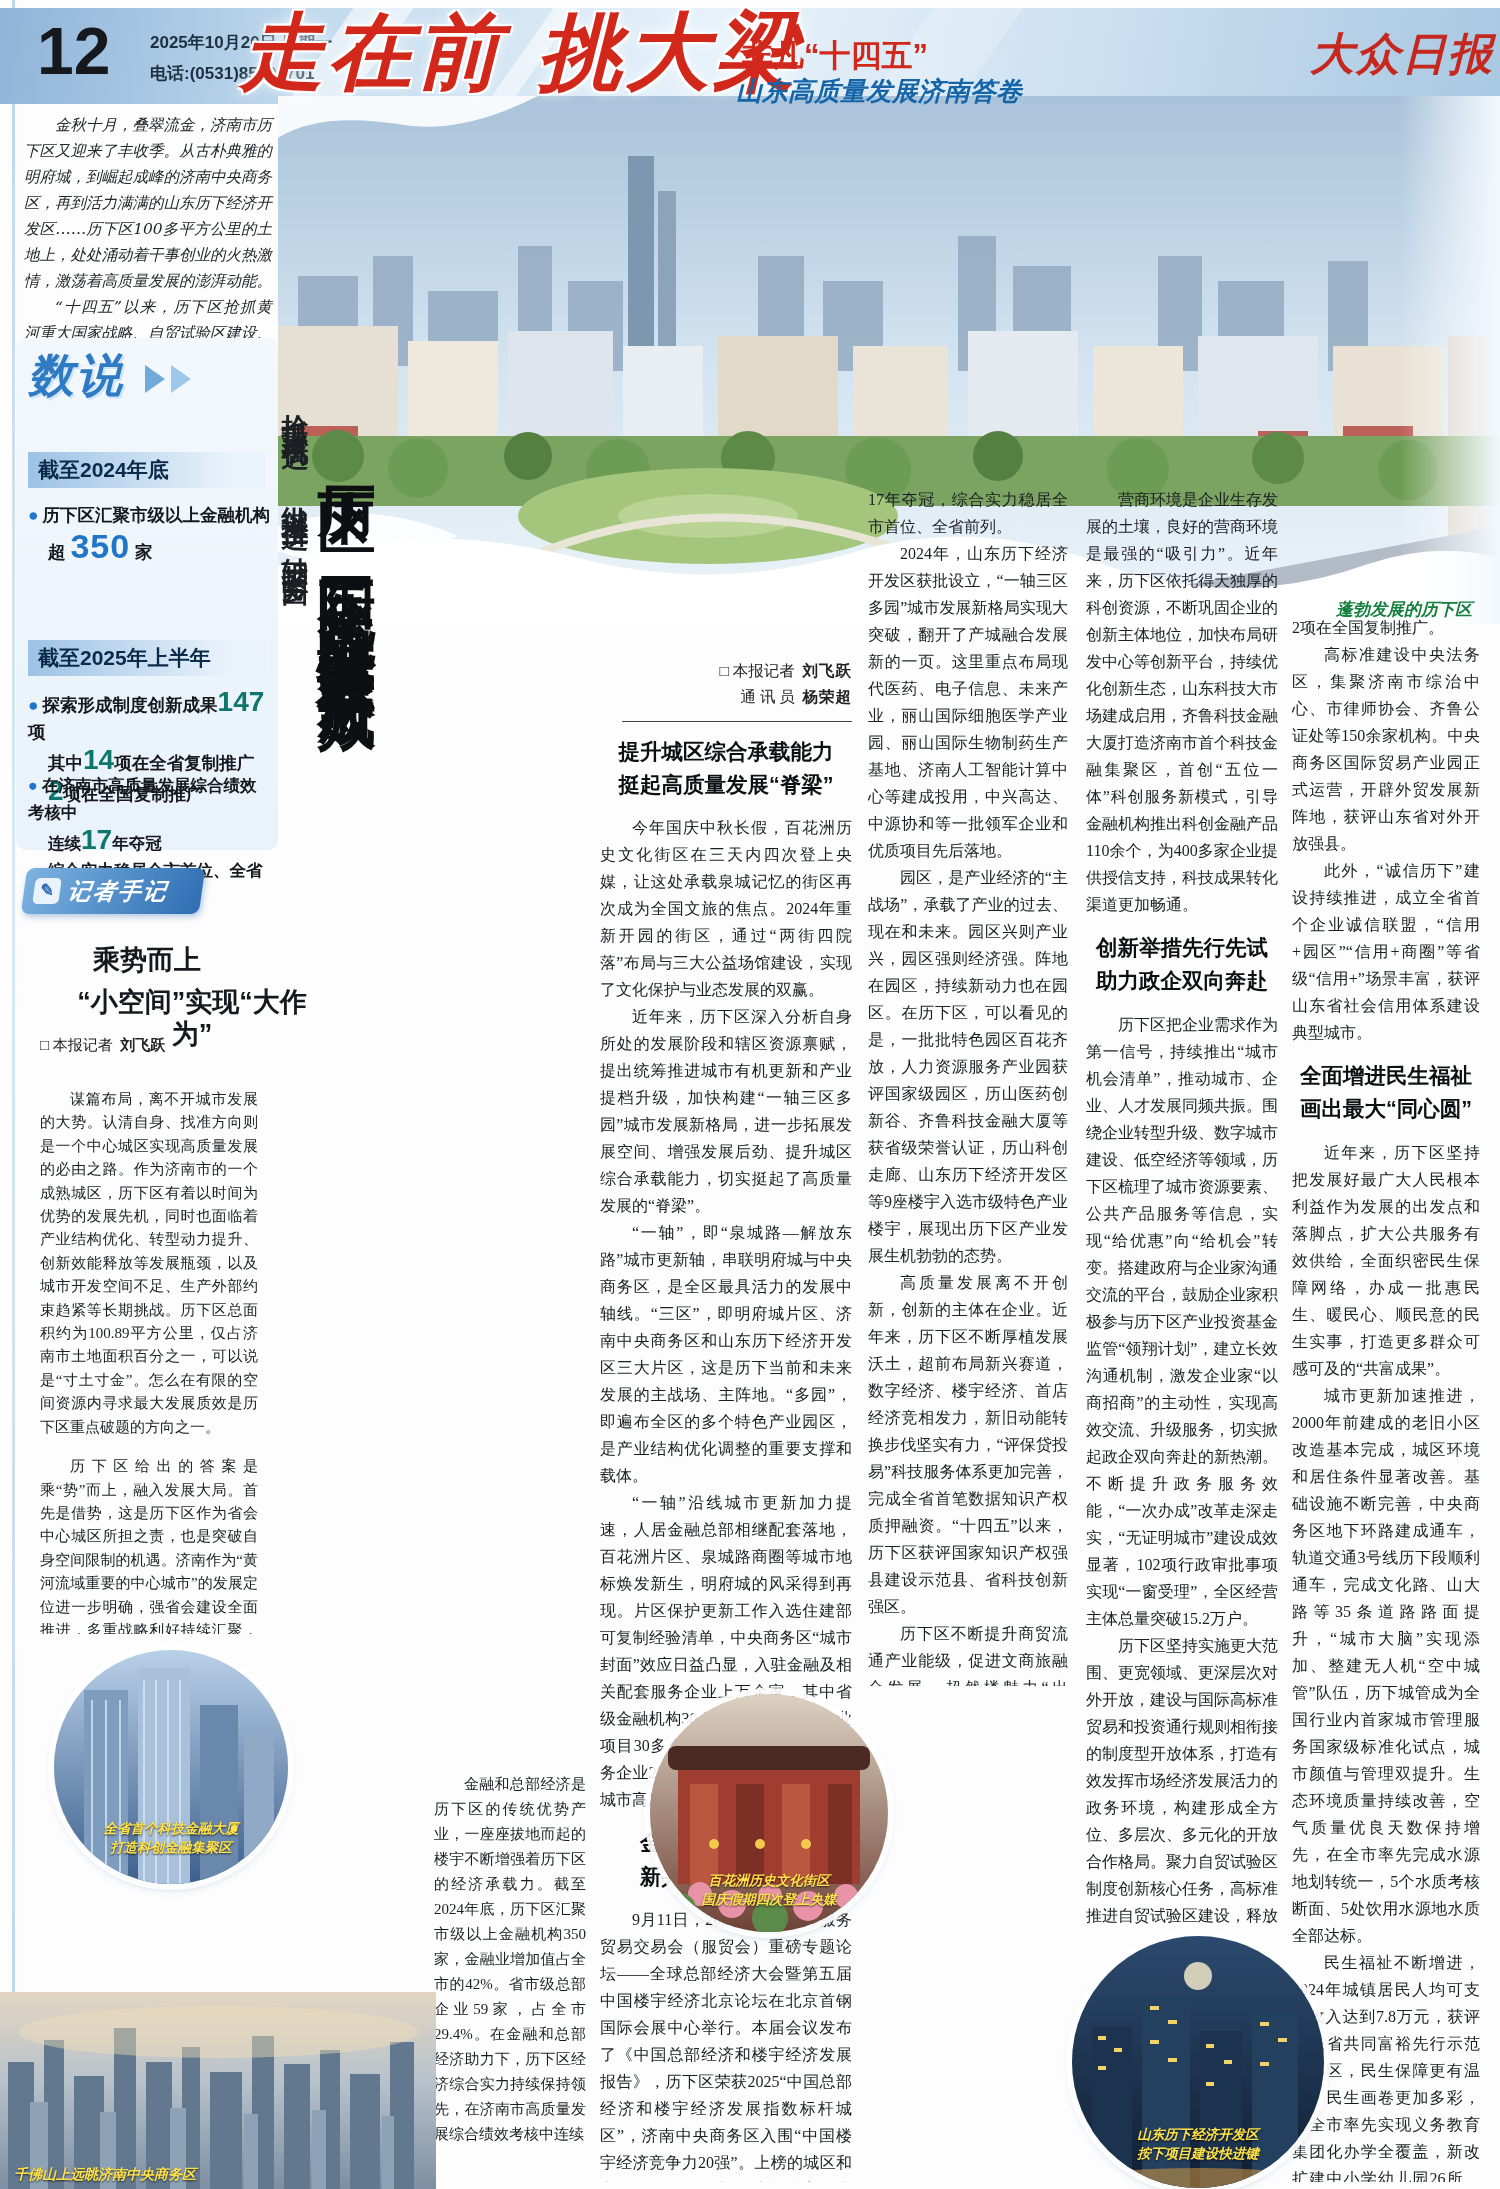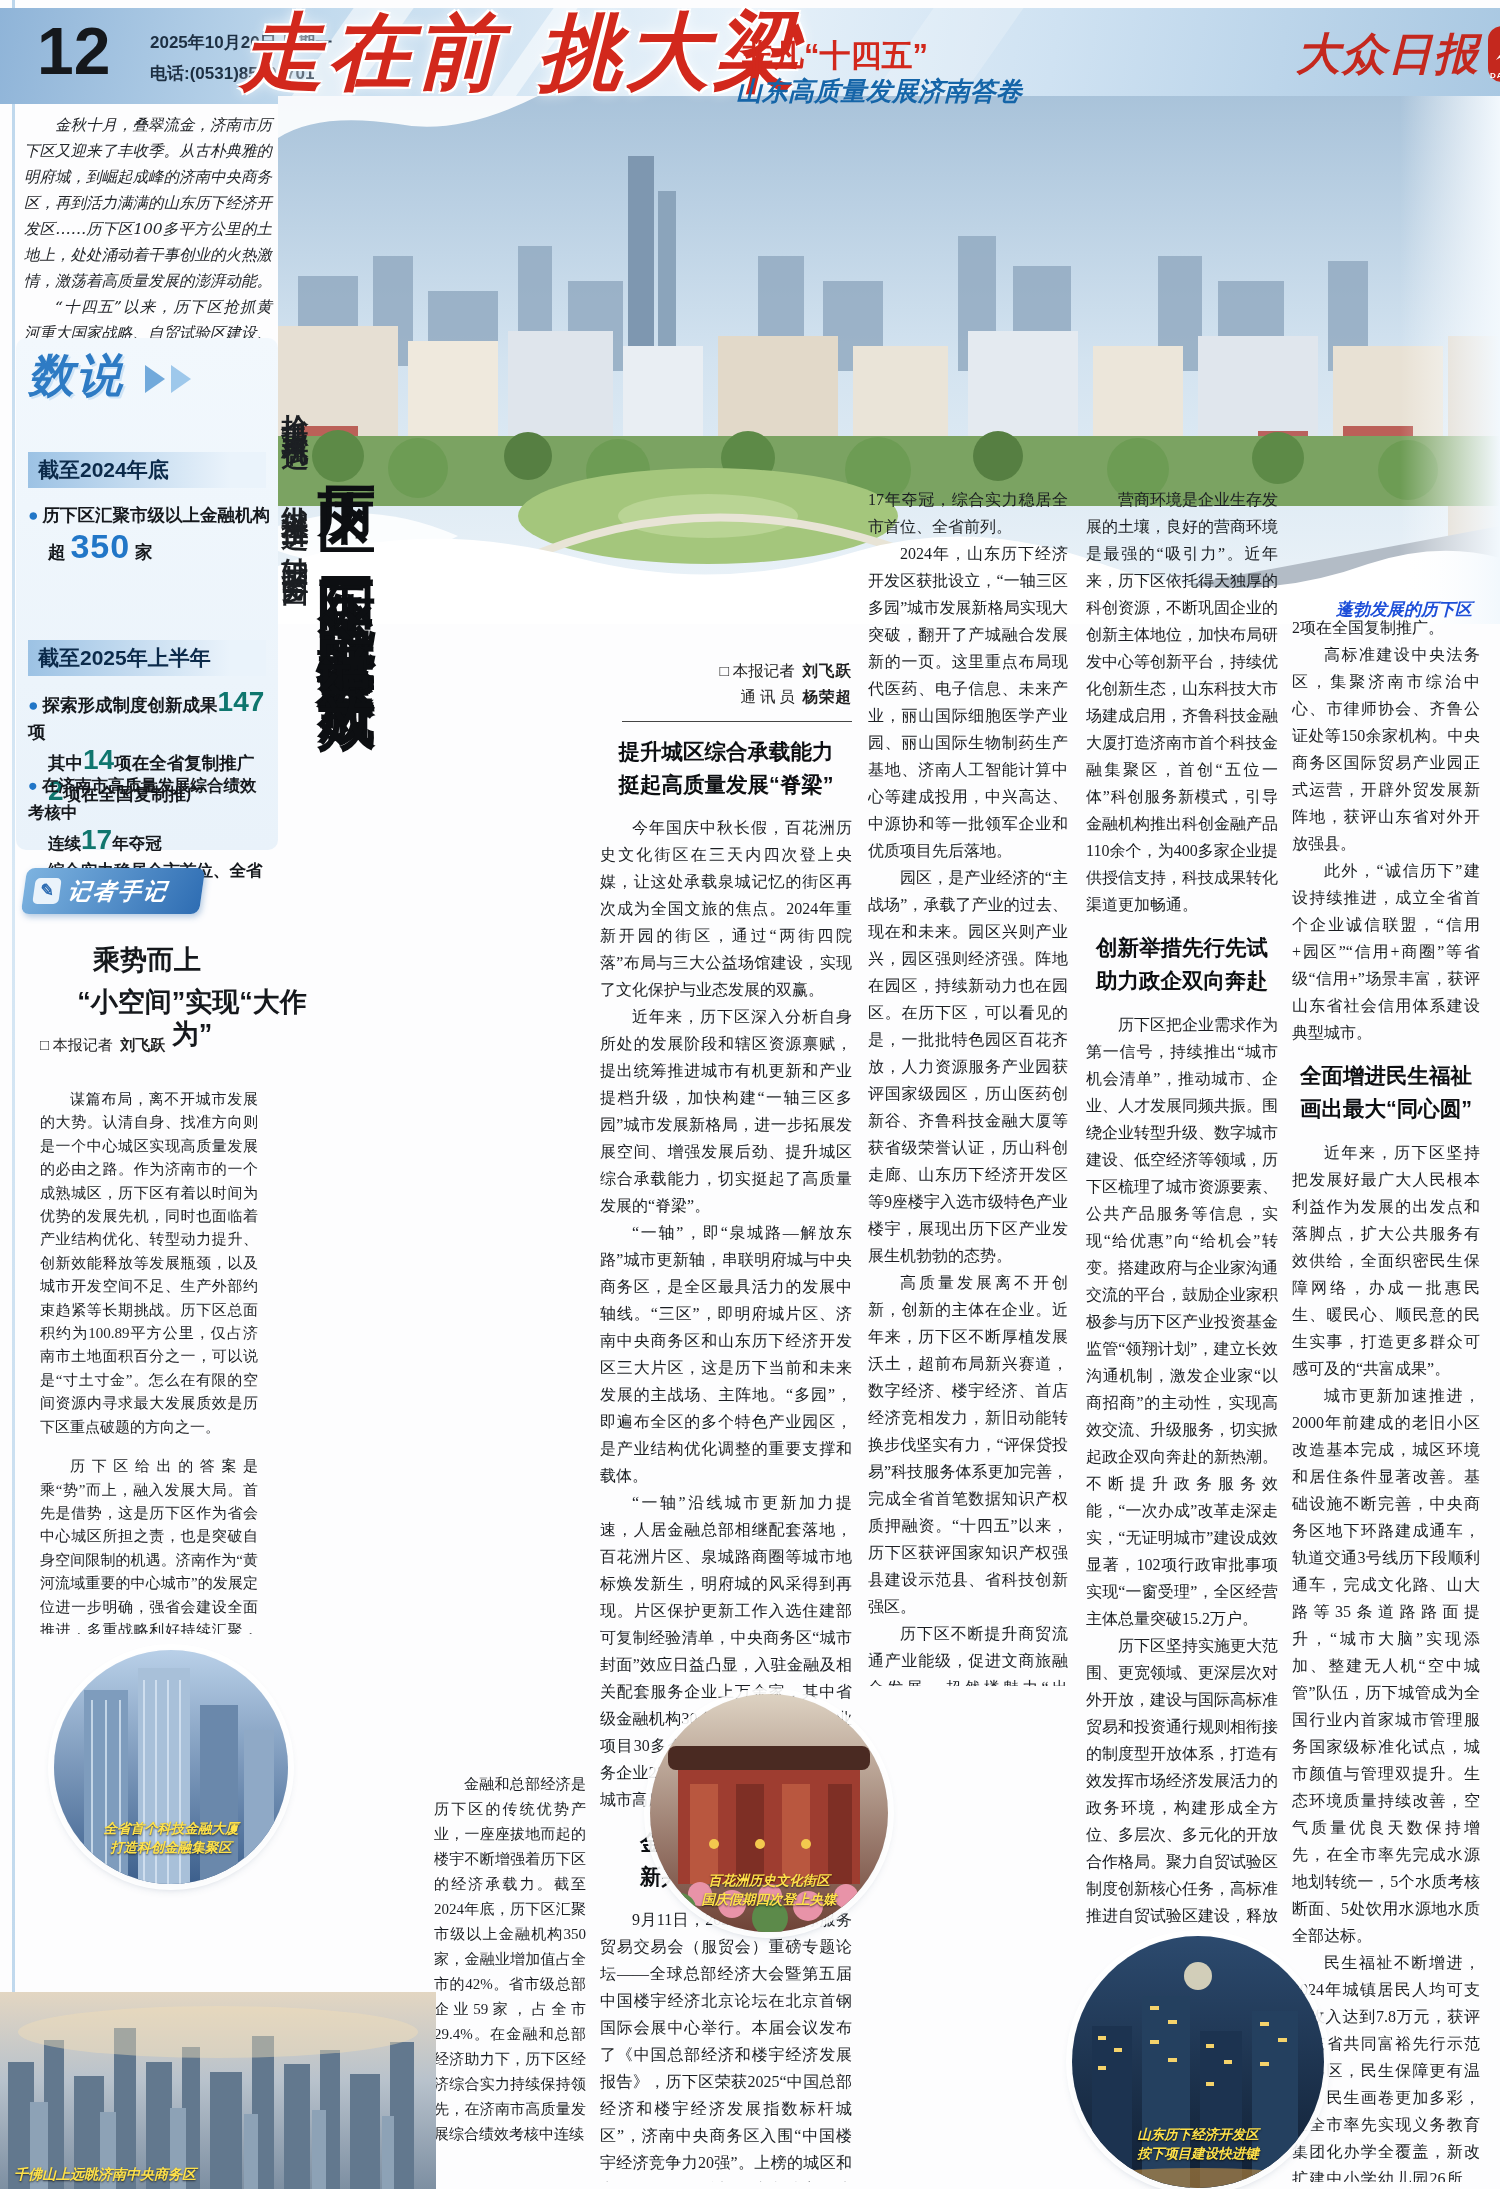--- a/index.html
+++ b/index.html
@@ -12,27 +12,27 @@
         background:linear-gradient(100deg,#8fb4d8 0%,#c3dbee 22%,#e8f2fa 48%,#cfe2f2 70%,#a9c8e2 100%);}
   .band .streak{position:absolute;background:rgba(255,255,255,.55);transform:skewX(-35deg);}
   .pagenum{position:absolute;left:37px;top:18px;font:700 66px/1 "Liberation Sans",sans-serif;color:#15181c;}
   .dateline{position:absolute;left:150px;top:28px;font:700 17px/1.8 "Liberation Sans",sans-serif;color:#1d2f42;}
   .banner-title{position:absolute;left:240px;top:10px;width:520px;
         font:900 84px/1 "DejaVu Serif",serif;font-style:italic;color:#d2281c;letter-spacing:4px;white-space:nowrap;
         text-shadow:2px 2px 0 #fff,-2px -2px 0 #fff,2px -2px 0 #fff,-2px 2px 0 #fff,0 0 14px rgba(255,255,255,.95);z-index:6;}
   .banner-sub1{position:absolute;left:742px;top:40px;font:800 31px/1 "Liberation Sans",sans-serif;color:#d2281c;z-index:6;white-space:nowrap;}
   .banner-sub2{position:absolute;left:736px;top:78px;font:800 26px/1 "Liberation Sans",sans-serif;font-style:italic;color:#1565a8;z-index:6;white-space:nowrap;}
   .masthead{position:absolute;left:1296px;top:26px;z-index:6;display:flex;align-items:center;gap:8px;}
-  .masthead .mh-text{font:900 44px/1 "DejaVu Serif",serif;font-style:italic;color:#c4281e;letter-spacing:2px;white-space:nowrap;}
+  .masthead .mh-text{font:900 44px/1 "DejaVu Serif",serif;font-style:italic;color:#c4281e;letter-spacing:2px;white-space:nowrap;margin-left:14px;}
   .mh-logo{width:56px;height:56px;border-radius:14px;background:#c4281e;position:relative;}
   .mh-latin{position:absolute;left:2px;bottom:2px;font:700 8px/1 "Liberation Sans",sans-serif;color:#fff;letter-spacing:1px;}
   
   .top-photo{position:absolute;left:278px;top:96px;width:1222px;height:528px;overflow:hidden;}
   .top-photo svg{display:block;}
-  .photo-caption{position:absolute;right:28px;bottom:6px;font:700 17px/1 "DejaVu Serif",serif;font-style:italic;color:#1d4ed8;z-index:4;}
+  .photo-caption{position:absolute;right:28px;bottom:6px;font:700 17px/1 "DejaVu Serif",serif;font-style:italic;color:#15803d;z-index:4;}
   
   .intro{position:absolute;left:24px;top:112px;width:248px;font:italic 15.5px/26px "DejaVu Serif",serif;color:#23262a;text-align:justify;}
   .intro p{margin:0;text-indent:2em;}
   .stats-bg{position:absolute;left:16px;top:338px;width:262px;height:512px;background:linear-gradient(#f2f8fd,#e9f2fa);border-radius:10px;}
   .stats-title{position:absolute;left:28px;top:352px;font:900 46px/1 "Liberation Sans",sans-serif;font-style:italic;color:#2e7bc4;
         text-shadow:2px 2px 0 #cfe4f6;letter-spacing:2px;}
   .chev{display:inline-block;width:0;height:0;border-top:14px solid transparent;border-bottom:14px solid transparent;border-left:20px solid #5a9bd5;margin-left:6px;opacity:.85;vertical-align:middle;}
   .chev.c2{border-left-color:#8fc0e8;}
   .stat-bar{position:absolute;left:28px;width:238px;height:36px;font:700 21px/36px "Liberation Sans",sans-serif;color:#0b2a4a;
         background:linear-gradient(90deg,#9cc2e4,#eaf3fb 85%);padding-left:10px;box-sizing:border-box;}

